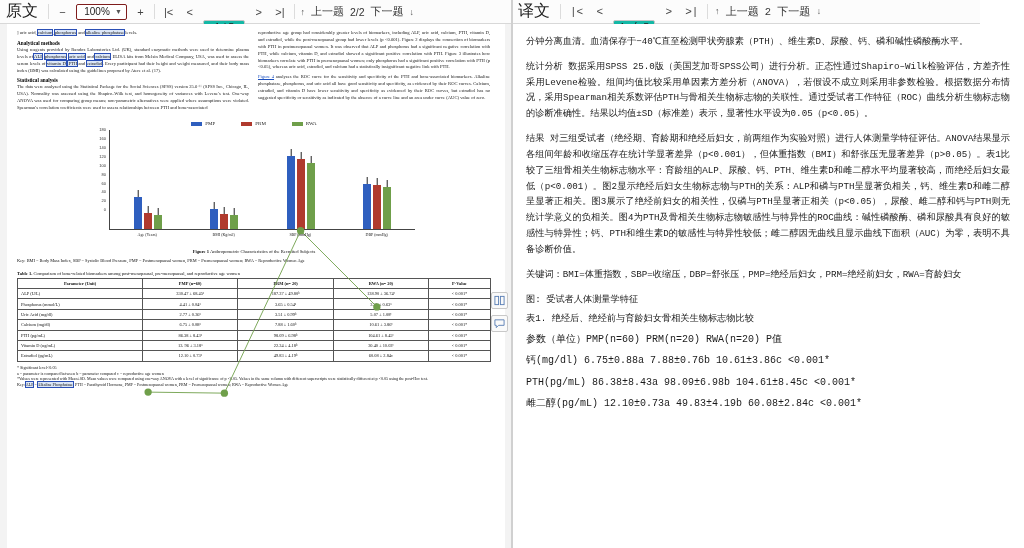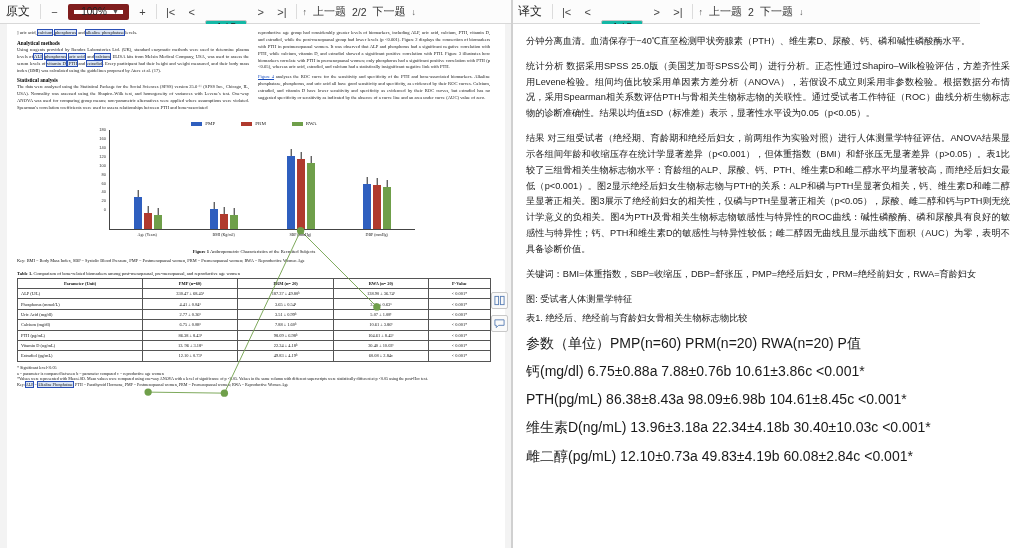--- a/index.html
+++ b/index.html
@@ -8,49 +8,49 @@
     width: 1024px; height: 548px;
     background: #ffffff;
     font-family: "Liberation Sans", sans-serif;
     overflow: hidden;
   }
   .app { display: flex; width: 1024px; height: 548px; }
 
   
   .panel { position: relative; height: 548px; background: #fff; }
   .panel-left { width: 512px; border-right: 1px solid #d0d0d0; }
-  .panel-right { width: 468px; }
+  .panel-right { width: 468px; font-family: Liberation Mono, monospace; }
 
   
   .toolbar {
     height: 24px;
     display: flex;
     align-items: center;
     border-bottom: 1px solid #d8d8d8;
     background: #fcfcfc;
     font-size: 11px;
     color: #333;
     padding: 0 4px;
     gap: 6px;
     white-space: nowrap;
   }
-  .tb-title { font-size: 12px; color: #222; padding: 0 4px 0 2px; }
+  .tb-title { font-size: 16px; color: #222; padding: 0 4px 0 2px; }
   .tb-sep { width: 1px; height: 15px; background: #dcdcdc; }
   .tb-btn {
     min-width: 15px; height: 16px;
     display: inline-flex; align-items: center; justify-content: center;
     font-size: 11px; color: #444;
     border: 1px solid transparent;
     border-radius: 2px;
     padding: 0 2px;
     cursor: default;
   }
   .zoom-box {
     display: inline-flex; align-items: center;
-    border: 6px solid #7f1d1d; border-radius: 2px;
+    border: 1px solid #7f1d1d; border-radius: 2px;
     height: 16px; background: #fff;
   }
   .zoom-val { font-size: 10px; padding: 0 5px 0 7px; color: #222; min-width: 38px; text-align: center;}
   .zoom-caret { font-size: 7px; color: #555; padding-right: 4px; }
   .page-box {
     display: inline-flex; align-items: center; justify-content: center;
     border: 1px solid #c6c6c6; border-radius: 2px;
     height: 16px; min-width: 42px; background: #14b8a6;
     font-size: 10px; color: #222; margin-top: 32px;
   }
@@ -179,21 +179,21 @@
     padding: 10px 14px 0 14px;
   }
   .tp {
     font-size: 9.2px;
     line-height: 1.72;
     color: #1a1a1a;
     margin: 0 0 9px 0;
     text-align: justify;
   }
   .tp.tight { margin-bottom: 4px; }
-  .tp.small { font-size: 14px; }
+  .tp.small { font-size: 10px; }
 
   
   .side-widgets {
     position: absolute; right: 4px; top: 268px;
     display: flex; flex-direction: column; gap: 6px;
   }
   .sw-btn {
     width: 17px; height: 17px;
     border: 1px solid #c8c8c8;
     background: #fafafa;
@@ -460,20 +460,19 @@
     <div class="transwrap">
       <p class="tp">分钟分离血清。血清保存于−40℃直至检测甲状旁腺素（PTH）、维生素D、尿酸、钙、磷和碱性磷酸酶水平。</p>
       <p class="tp">统计分析 数据采用SPSS 25.0版（美国芝加哥SPSS公司）进行分析。正态性通过Shapiro–Wilk检验评估，方差齐性采用Levene检验。组间均值比较采用单因素方差分析（ANOVA），若假设不成立则采用非参数检验。根据数据分布情况，采用Spearman相关系数评估PTH与骨相关生物标志物的关联性。通过受试者工作特征（ROC）曲线分析生物标志物的诊断准确性。结果以均值±SD（标准差）表示，显著性水平设为0.05（p&lt;0.05）。</p>
       <p class="tp">结果 对三组受试者（绝经期、育龄期和绝经后妇女，前两组作为实验对照）进行人体测量学特征评估。ANOVA结果显示各组间年龄和收缩压存在统计学显著差异（p&lt;0.001），但体重指数（BMI）和舒张压无显著差异（p&gt;0.05）。表1比较了三组骨相关生物标志物水平：育龄组的ALP、尿酸、钙、PTH、维生素D和雌二醇水平均显著较高，而绝经后妇女最低（p&lt;0.001）。图2显示绝经后妇女生物标志物与PTH的关系：ALP和磷与PTH呈显著负相关，钙、维生素D和雌二醇呈显著正相关。图3展示了绝经前妇女的相关性，仅磷与PTH呈显著正相关（p&lt;0.05），尿酸、雌二醇和钙与PTH则无统计学意义的负相关。图4为PTH及骨相关生物标志物敏感性与特异性的ROC曲线：碱性磷酸酶、磷和尿酸具有良好的敏感性与特异性；钙、PTH和维生素D的敏感性与特异性较低；雌二醇因无曲线且显示曲线下面积（AUC）为零，表明不具备诊断价值。</p>
       <p class="tp">关键词：BMI=体重指数，SBP=收缩压，DBP=舒张压，PMP=绝经后妇女，PRM=绝经前妇女，RWA=育龄妇女</p>
       <p class="tp tight">图: 受试者人体测量学特征</p>
       <p class="tp tight">表1. 绝经后、绝经前与育龄妇女骨相关生物标志物比较</p>
       <p class="tp tight small">参数（单位）PMP(n=60) PRM(n=20) RWA(n=20) P值</p>
       <p class="tp tight small">钙(mg/dl) 6.75±0.88a 7.88±0.76b 10.61±3.86c &lt;0.001*</p>
       <p class="tp tight small">PTH(pg/mL) 86.38±8.43a 98.09±6.98b 104.61±8.45c &lt;0.001*</p>
-      <p class="tp tight small">维生素D(ng/mL) 13.96±3.18a 22.34±4.18b 30.40±10.03c &lt;0.001*</p>
       <p class="tp small">雌二醇(pg/mL) 12.10±0.73a 49.83±4.19b 60.08±2.84c &lt;0.001*</p>
 
     </div>
   </div>
 
   <div class="divider-handle"></div>
 </div>
 
 </body></html>

